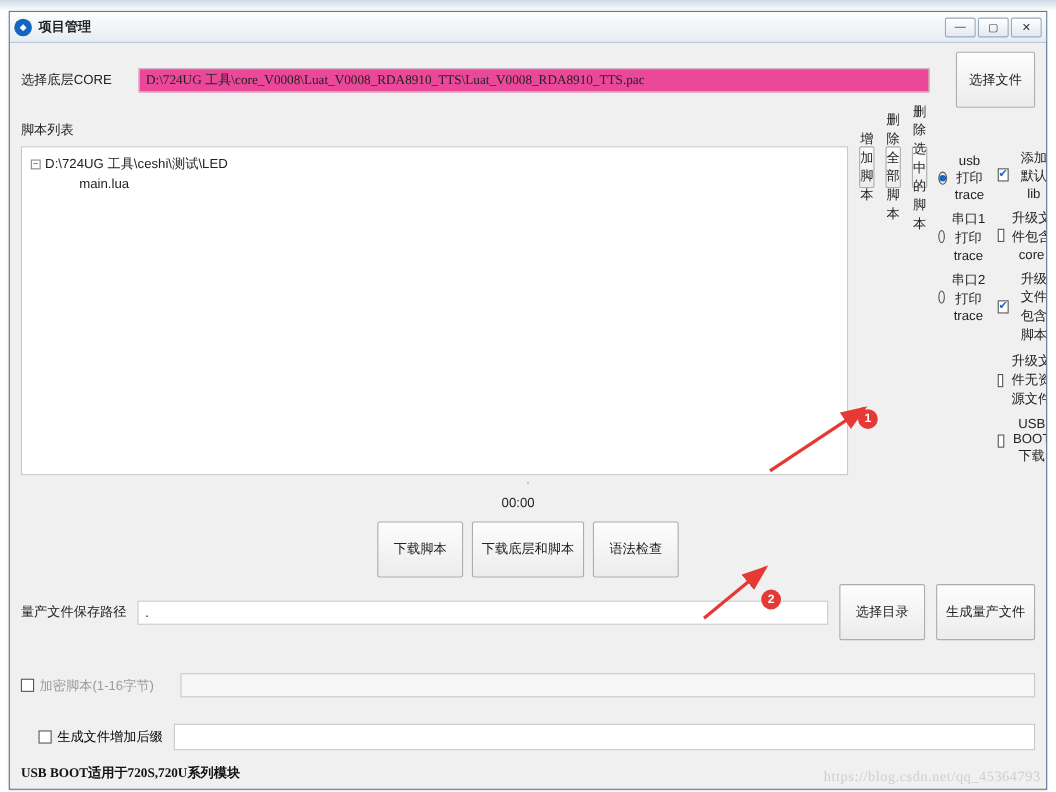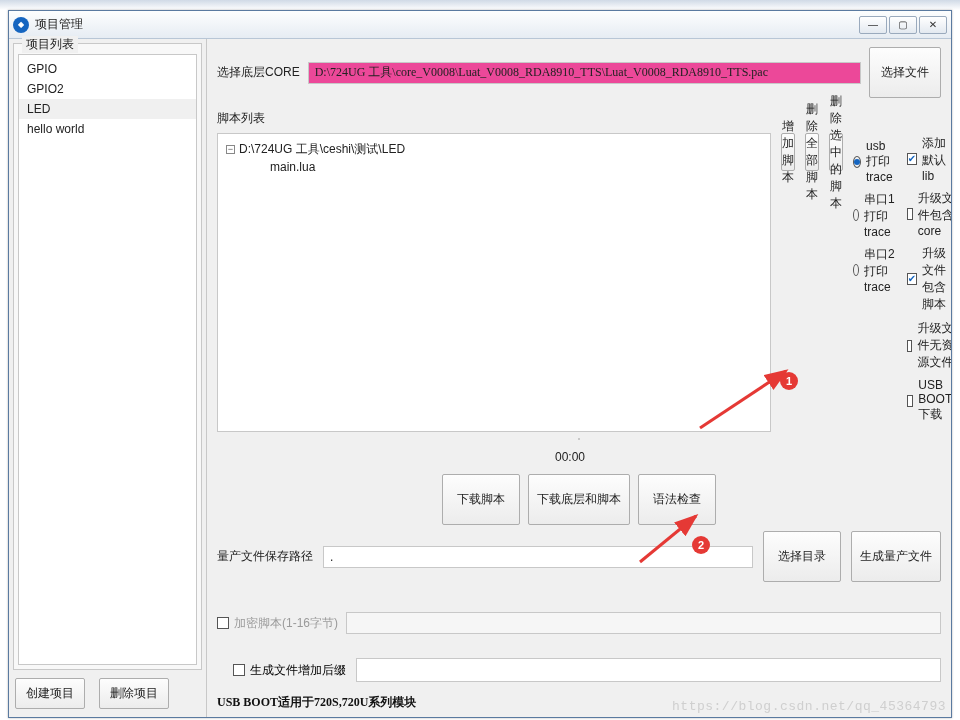--- a/index.html
+++ b/index.html
@@ -1,64 +1,64 @@
 <!DOCTYPE html>
 <html><head>
 <meta charset="utf-8">
 <style>
 * { box-sizing: border-box; font-family: "Microsoft YaHei", "SimSun", Arial, sans-serif; font-size: 12px; }
 body { margin: 0; background: #fff; width: 960px; height: 720px; overflow: hidden; position: relative; }
 .window { position: absolute; left: 8px; top: 10px; width: 944px; height: 708px; border: 1px solid #5a7aa0; background: #f0f0f0; box-shadow: 0 0 2px rgba(0,0,0,.3); }
 .titlebar { height: 28px; background: linear-gradient(#fdfefe,#e6ecf3); border-bottom: 1px solid #b8c6d6; display: flex; align-items: center; padding: 0 4px; }
 .titlebar .app-icon { width: 16px; height: 16px; border-radius: 50%; background: #1565c0; display: inline-flex; align-items: center; justify-content: center; color:#fff; font-size:8px; margin-right: 6px; }
-.titlebar .title-text { color: #222; }
+.titlebar .title-text { color: #222; font-weight: bold; }
 .win-controls { margin-left: auto; display: flex; gap: 2px; }
 .win-btn { width: 28px; height: 18px; border: 1px solid #9aaabd; background: linear-gradient(#fff,#e3e9f0); border-radius: 2px; display: flex; align-items: center; justify-content: center; font-size: 10px; color:#333; cursor:pointer; }
 .client { display: flex; height: calc(100% - 28px); }
 
 .left-panel { width: 198px; border-right: 1px solid #c8c8c8; display: flex; flex-direction: column; padding: 4px; }
 .groupbox { border: 1px solid #c8c8c8; background: #f8f8f8; position: relative; padding: 10px 4px 4px 4px; flex: 1; }
 .groupbox .legend { position: absolute; top: -8px; left: 8px; background: #f0f0f0; padding: 0 4px; color: #222; }
 .projlist { background: #fff; border: 1px solid #c8c8c8; height: 100%; padding: 4px 0; overflow:auto; }
 .projlist .item { padding: 3px 8px; cursor: pointer; color:#222; }
 .projlist .item.selected { background: #f0f0f0; }
 .bottom-btns { display: flex; gap: 14px; padding: 8px 2px 4px 2px; }
 .btn { border: 1px solid #adadad; background: linear-gradient(#fdfdfd,#ececec); padding: 6px 10px; min-width: 70px; text-align: center; cursor: pointer; color:#222; border-radius:2px; }
 .btn.small { padding:16px 8px; min-width:60px; }
 
 .right-panel { flex: 1; padding: 8px 10px 4px 10px; display:flex; flex-direction:column; gap:6px; overflow:hidden; }
-.row { display: flex; align-items: center; gap: 8px; }
+.row { display: flex; align-items: center; gap: 24px; }
 .label { color:#222; white-space:nowrap; }
 .textfield { flex:1; border:1px solid #c8c8c8; background:#fff; height:22px; padding:2px 6px; color:#222; display:flex; align-items:center; overflow:hidden; white-space:nowrap; }
 .textfield.ro { background:#ec4899;font-family:Liberation Serif, serif; }
 .tree-area { display:flex; gap:10px; height:380px; }
 .tree { flex:1; border:1px solid #c8c8c8; background:#fff; padding:6px 8px; color:#222; }
 .tree .node { display:flex; align-items:center; gap:4px; padding:1px 0; }
 .tree .expander { width:9px; height:9px; border:1px solid #888; display:inline-flex; align-items:center; justify-content:center; font-size:9px; line-height:7px; color:#555; }
 .tree .child { padding-left: 44px; }
 .sidebuttons { width:160px; display:flex; flex-direction:row; gap:10px; }
 .bigbtn { border:1px solid #adadad; background:linear-gradient(#fdfdfd,#ececec); height:38px; display:flex; align-items:center; justify-content:center; cursor:pointer; border-radius:2px; color:#222; }
-.opts { margin-top:6px; display:flex; flex-direction:column; gap:7px; }
+.opts { margin-top:6px; display:flex; flex-direction:column; gap:7px;text-align:center; }
 .opt { display:flex; align-items:center; gap:5px; color:#222; cursor:pointer; }
 .radio { width:12px; height:12px; border:1px solid #555; border-radius:50%; display:inline-flex; align-items:center; justify-content:center; }
 .radio.checked::after { content:""; width:6px; height:6px; background:#1565c0; border-radius:50%; }
 .chk { width:12px; height:12px; border:1px solid #555; background:#fff; display:inline-flex; align-items:center; justify-content:center; font-size:10px; color:#1565c0; line-height:10px; }
 .chk.checked::after { content:"✔"; }
 
 .progress-row { display:flex; align-items:center; gap:10px;flex-direction:column; }
 .progress { flex:1; height:22px; border:1px solid #c8c8c8; background:#f7f7f7; }
 .timer { width:48px; color:#222; }
 .action-btns { display:flex; gap:8px; }
 .path-row { display:flex; align-items:center; gap:10px; }
 .disabled { color:#9a9a9a; }
 .checkbox-inline { display:flex; align-items:center; gap:5px;justify-content:center; }
 .suffix-row { display:flex; align-items:center; gap:10px;padding-left:16px; }
 .suffix-box { flex:1; border:1px solid #c8c8c8; background:#fff; height:24px; }
 .boldnote { font-family: "SimSun", serif; font-weight: bold; color:#111; padding:6px 0 2px 0; }
-.watermark { position:absolute; right:14px; bottom:6px; color:#cfcfcf; font-size:13px; font-family: Liberation Mono, monospace; letter-spacing:.5px; pointer-events:none; }
+.watermark { position:absolute; right:14px; bottom:6px; color:#cfcfcf; font-size:13px; font-family: Liberation Serif, serif; letter-spacing:.5px; pointer-events:none; }
 
 
 .anno { position:absolute; pointer-events:none; }
 .badge { position:absolute; width:18px; height:18px; background:#e53935; border-radius:50%; color:#fff; font-size:11px; display:flex; align-items:center; justify-content:center; pointer-events:none; font-weight:bold; }
 
 .edge-fade-top { position:absolute; left:0; right:0; top:0; height:10px; background:linear-gradient(#d0dae6,transparent); pointer-events:none; }
 </style>
 </head>
 <body>
 
@@ -70,35 +70,20 @@
     <span class="title-text">项目管理</span>
     <div class="win-controls">
       <div class="win-btn">—</div>
       <div class="win-btn">▢</div>
       <div class="win-btn">✕</div>
     </div>
   </div>
 
   <div class="client">
 
-    <div class="left-panel">
-      <div class="groupbox">
-        <span class="legend">项目列表</span>
-        <div class="projlist" id="projlist">
-            <div class="item">GPIO</div>
-            <div class="item">GPIO2</div>
-            <div class="item selected">LED</div>
-            <div class="item">hello world</div>
-          </div>
-      </div>
-      <div class="bottom-btns">
-        <div class="btn">创建项目</div>
-        <div class="btn">删除项目</div>
-      </div>
-    </div>
 
     <div class="right-panel">
 
       <div class="row">
         <span class="label">选择底层CORE</span>
         <div class="textfield ro">D:\724UG 工具\core_V0008\Luat_V0008_RDA8910_TTS\Luat_V0008_RDA8910_TTS.pac</div>
         <div class="btn small" style="min-width:72px">选择文件</div>
       </div>
 
       <div class="label" style="margin-top:6px">脚本列表</div>

